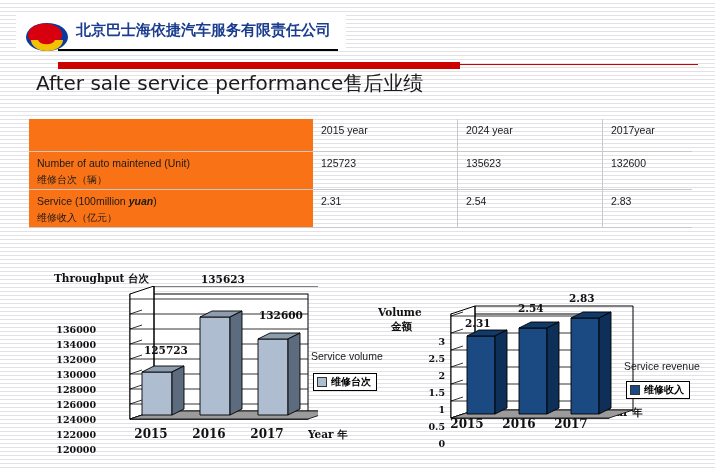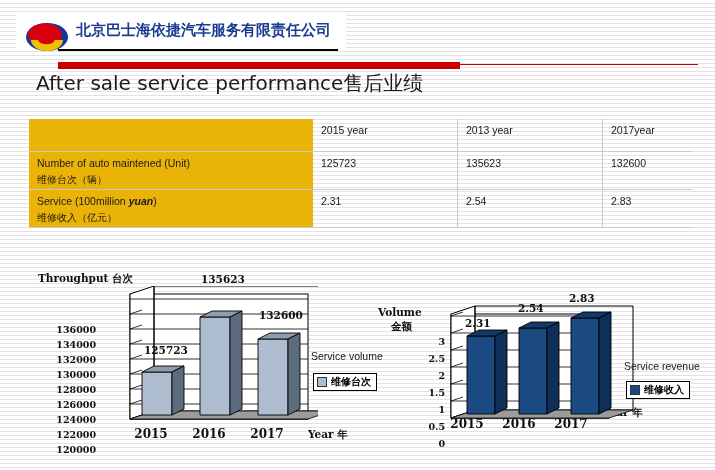--- a/index.html
+++ b/index.html
@@ -52,21 +52,21 @@
     border-collapse:collapse;table-layout:fixed;
     font-size:10.5px;color:#1a1a1a;
   }
   .tbl td{
     vertical-align:top;padding:4px 6px 2px 8px;
     border-right:1px solid #c9c9c9;
     line-height:1.5;
   }
   .tbl td:last-child{border-right:none;margin-left:28px;}
   .tbl tr{border-bottom:1px solid #c9c9c9;}
-  .tbl .labcol{background:#eab308;border-right:none;}
+  .tbl .labcol{background:#f97316;border-right:none;}
   .tbl .hdr-row td{height:26px;}
   .cjk{font-family:"DejaVu Sans",sans-serif;font-size:10px;}
   .ital{font-style:italic;font-weight:bold;}
 
   
   .chart-wrap{position:absolute;}
   .axis-title{
     font-family:"DejaVu Serif","Liberation Serif",serif;
     font-weight:bold;font-size:10.5px;color:#101010;white-space:nowrap;
   }
@@ -116,21 +116,21 @@
 
   <div class="red-bar"></div>
   <div class="red-thin"></div>
   <div class="slide-title">After sale service performance售后业绩</div>
 
   <table class="tbl">
     <tbody>
         <tr class="hdr-row">
       <td class="labcol" style="width:270px"></td>
       <td style="width:130px">2015 year</td>
-      <td style="width:130px">2013 year</td>
+      <td style="width:130px">2024 year</td>
       <td>2017year</td>
     </tr>
     <tr>
       <td class="labcol">
         <div>Number of auto maintened (Unit)</div>
         <div class="cjk">维修台次（辆）</div>
       </td>
       <td>125723</td>
       <td>135623</td>
       <td>132600</td>
@@ -141,21 +141,21 @@
         <div class="cjk">维修收入（亿元）</div>
       </td>
       <td>2.31</td>
       <td>2.54</td>
       <td>2.83</td>
     </tr>
   </tbody>
     </table>
 
   <div class="chart-wrap" style="left:30px;top:268px;width:345px;height:200px;">
-    <div class="axis-title" style="position:absolute;left:8px;top:4px;">Throughput 台次</div>
+    <div class="axis-title" style="position:absolute;left:24px;top:4px;">Throughput 台次</div>
     <div class="axis-title" style="position:absolute;left:278px;top:160px;">Year 年</div>
 
     <div class="tick" style="left:0px;top:148px;width:66px;">120000</div>
     <div class="tick" style="left:0px;top:133px;width:66px;">122000</div>
     <div class="tick" style="left:0px;top:118px;width:66px;">124000</div>
     <div class="tick" style="left:0px;top:103px;width:66px;">126000</div>
     <div class="tick" style="left:0px;top:88px;width:66px;">128000</div>
     <div class="tick" style="left:0px;top:73px;width:66px;">130000</div>
     <div class="tick" style="left:0px;top:58px;width:66px;">132000</div>
     <div class="tick" style="left:0px;top:43px;width:66px;">134000</div>

